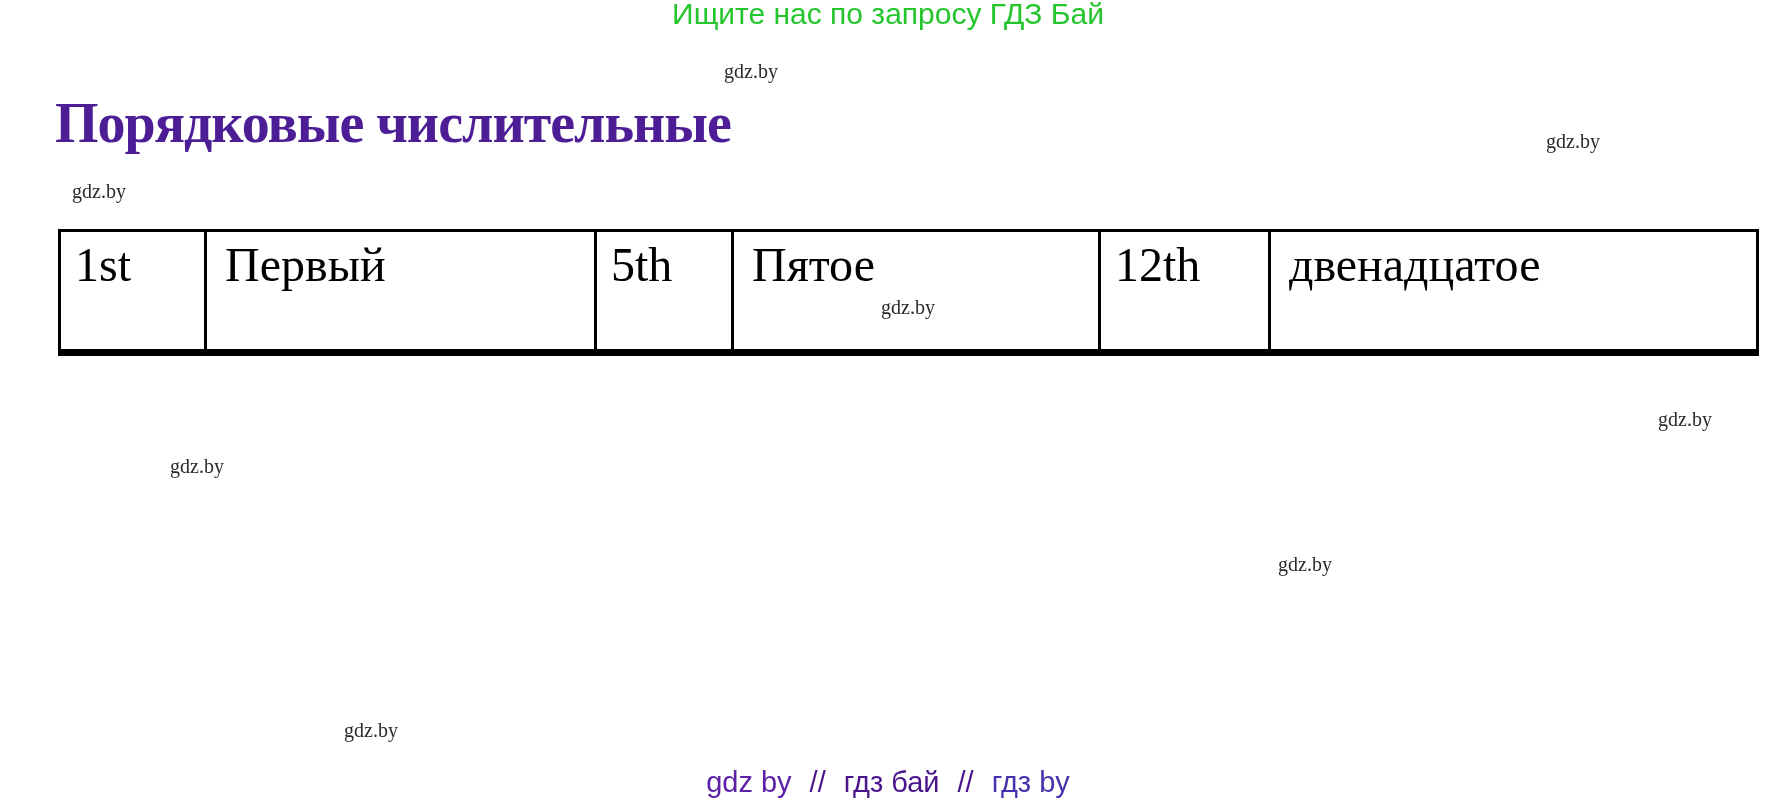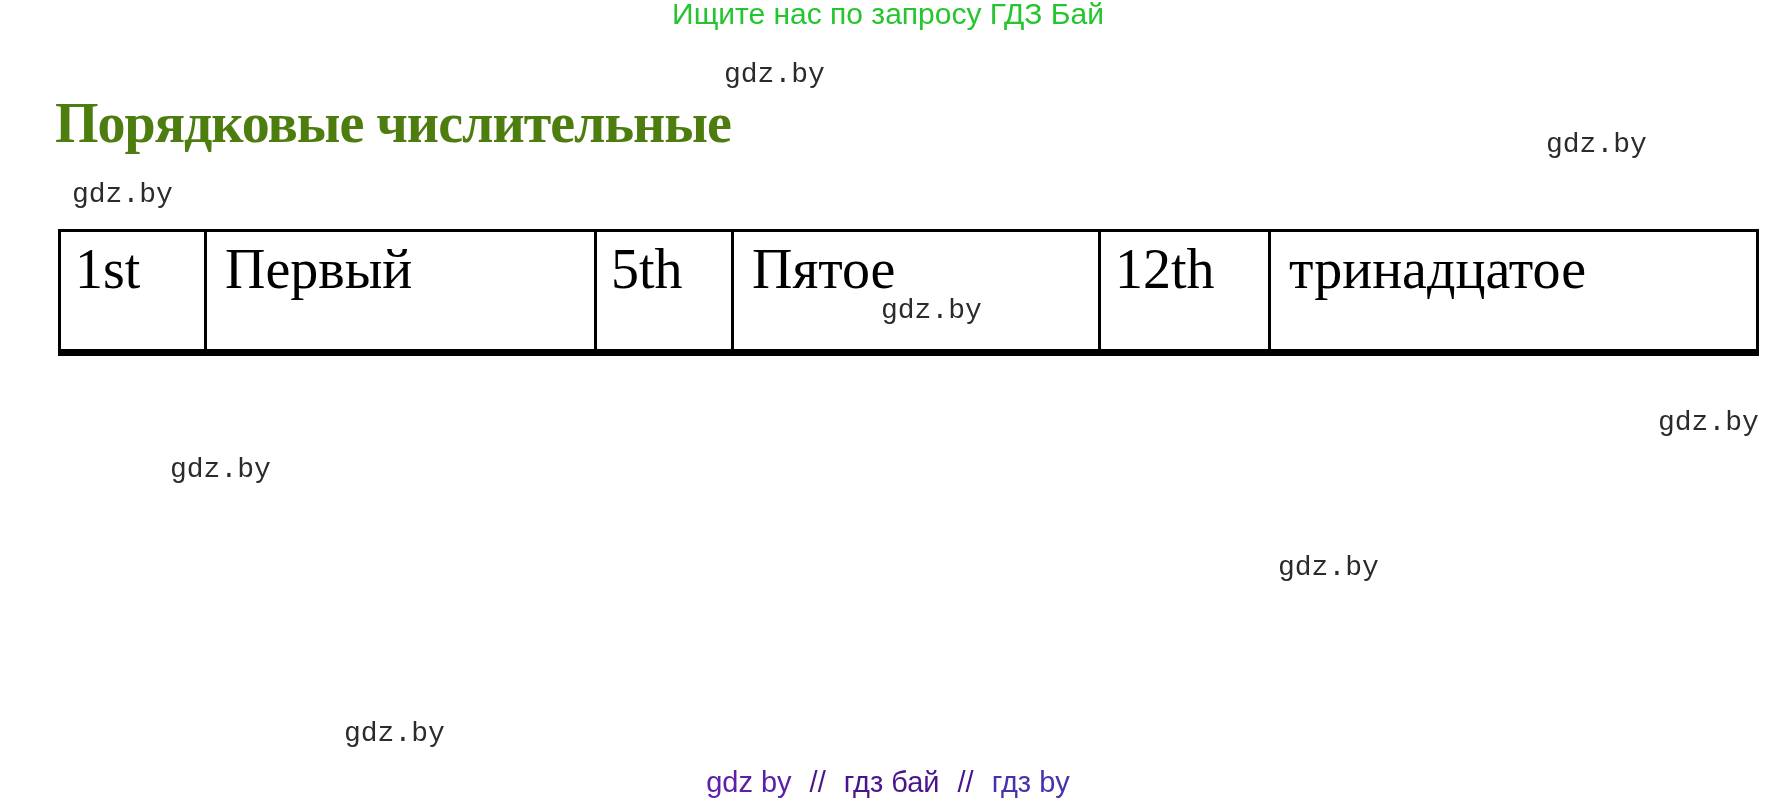--- a/index.html
+++ b/index.html
@@ -30,52 +30,52 @@
   }
   .title {
     position: absolute;
     top: 90px;
     left: 55px;
     margin: 0;
     font-family: "Liberation Serif", serif;
     font-weight: bold;
     font-size: 56px;
     line-height: 1.2;
-    color: #4d7c0f;
+    color: #4c1d95;
     letter-spacing: -1px;
     white-space: nowrap;
   }
   table.ordinals {
     position: absolute;
     left: 58px;
     top: 229px;
     border-collapse: collapse;
     table-layout: fixed;
   }
   table.ordinals td {
     border: 3px solid #000000;
     vertical-align: top;
     font-family: "Liberation Serif", serif;
-    font-size: 56px;
+    font-size: 48px;
     line-height: 1.12;
     color: #000000;
     padding: 6px 4px 0 18px;
     white-space: nowrap;
     overflow: hidden;
   }
   table.ordinals td.ordinal-cell {
     padding-left: 14px;
   }
   table.ordinals tr:last-child td {
     border-bottom-width: 7px;
   }
   .watermark {
     position: absolute;
-    font-family: Liberation Mono, monospace;
-    font-size: 28px;
+    font-family: Liberation Serif, serif;
+    font-size: 20px;
     line-height: 1.1;
     white-space: nowrap;
     z-index: 5;
   }
   .footer {
     position: absolute;
     top: 766px;
     left: 0;
     right: 0;
     text-align: center;
@@ -106,21 +106,21 @@
         <col style="width: 170px;">
         <col style="width: 488px;">
       </colgroup>
     <tbody id="table-body">
         <tr style="height: 122px;">
           <td class="ordinal-cell" style="border-color: rgb(0, 0, 0);">1st</td>
           <td class="word-cell" style="border-color: rgb(0, 0, 0);">Первый</td>
           <td class="ordinal-cell" style="border-color: rgb(0, 0, 0);">5th</td>
           <td class="word-cell" style="border-color: rgb(0, 0, 0);">Пятое</td>
           <td class="ordinal-cell" style="border-color: rgb(0, 0, 0);">12th</td>
-          <td class="word-cell" style="border-color: rgb(0, 0, 0);">тринадцатое</td>
+          <td class="word-cell" style="border-color: rgb(0, 0, 0);">двенадцатое</td>
         </tr>
       </tbody>
   </table>
 
   <div id="watermark-layer">
       <div class="watermark" style="left: 724px; top: 60px; color: rgb(43, 43, 43);">gdz.by</div>
       <div class="watermark" style="left: 1546px; top: 130px; color: rgb(43, 43, 43);">gdz.by</div>
       <div class="watermark" style="left: 72px; top: 180px; color: rgb(43, 43, 43);">gdz.by</div>
       <div class="watermark" style="left: 881px; top: 296px; color: rgb(43, 43, 43);">gdz.by</div>
       <div class="watermark" style="left: 1658px; top: 408px; color: rgb(43, 43, 43);">gdz.by</div>

